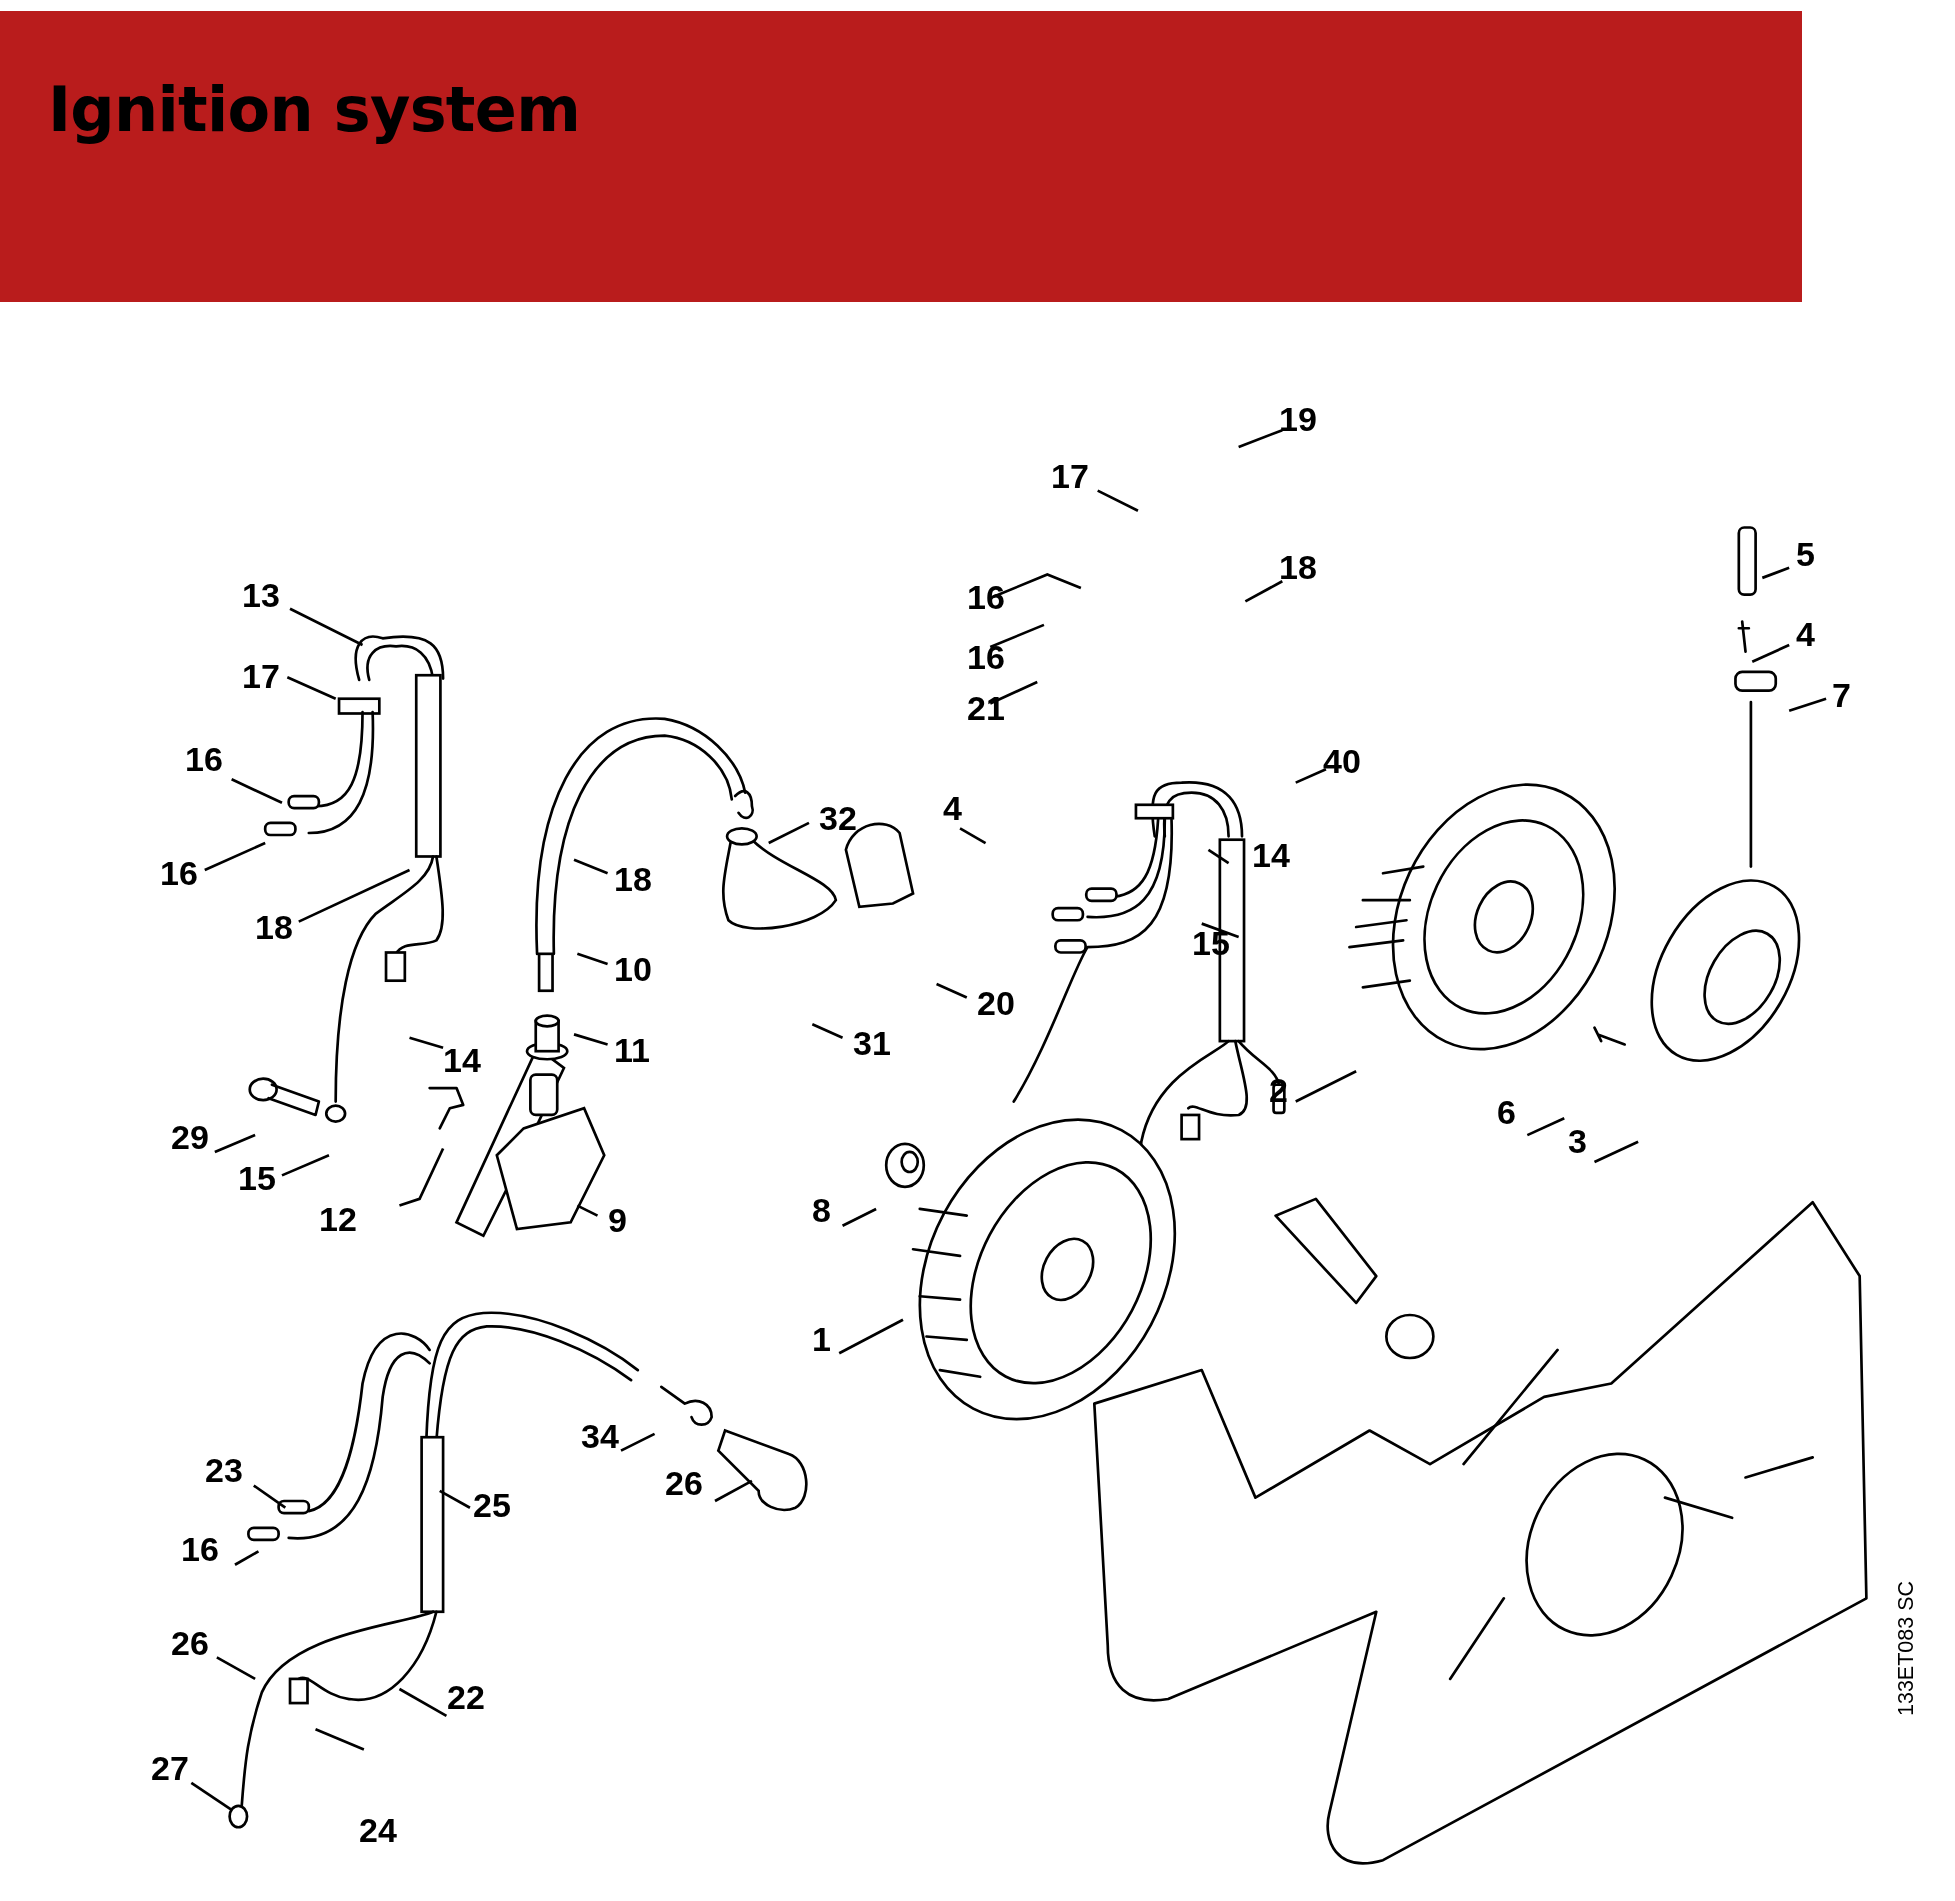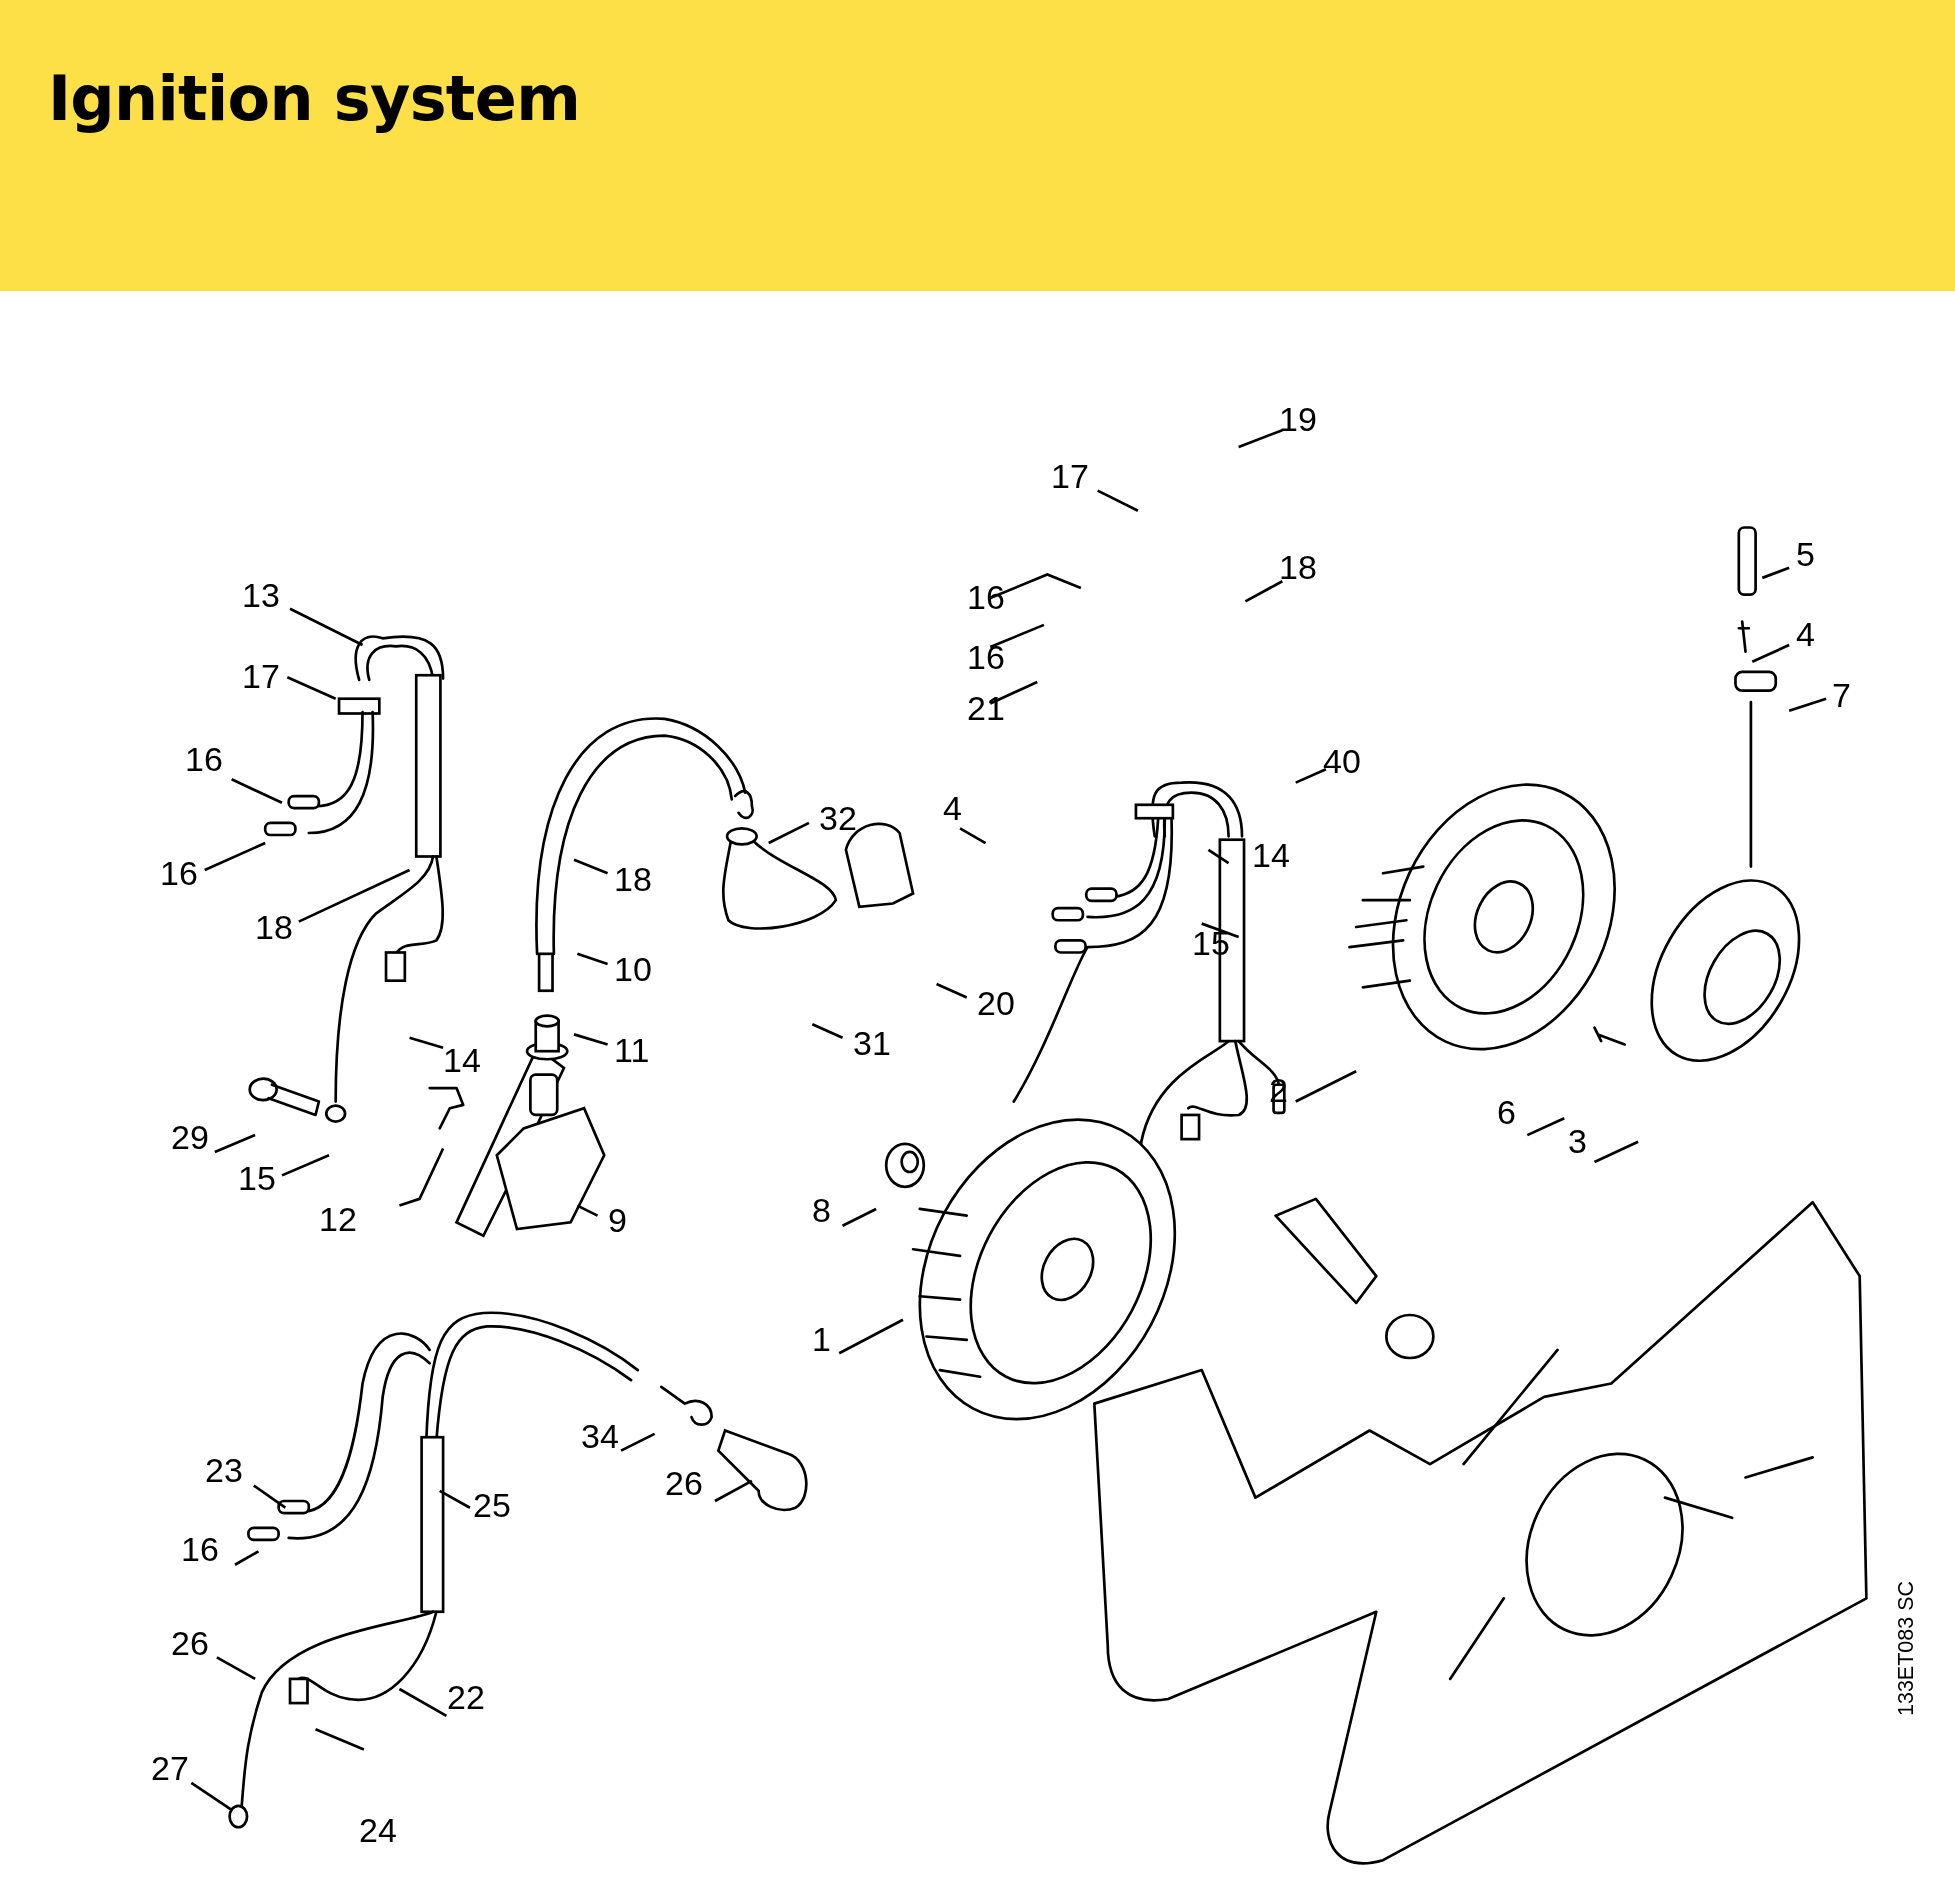--- a/index.html
+++ b/index.html
@@ -1,23 +1,23 @@
 <!DOCTYPE html>
 <html style="font-size:10.7px"><head>
 <meta charset="utf-8">
 <style>
   html, body { margin: 0; padding: 0; background: #ffffff; }
   body { width: 1955px; height: 1902px; position: relative; overflow: hidden;
          font-family: "Liberation Sans", sans-serif; }
-  .header { position: absolute; left: 0; top: 0; width: 1955px; height: 291px; background: #fde047; }
+  .header { position: absolute; left: 0; top: 11px; width: 1802px; height: 291px; background: #b91c1c; }
   .title { position: absolute; left: 48px; top: 62px; font-family: "DejaVu Sans", sans-serif;
            font-weight: bold; font-size: 62px; color: #000; letter-spacing: -0.7px; margin: 0; }
   .diagram { position: absolute; left: 0; top: 291px; width: 1955px; height: 1611px; }
   .diagram svg { position: absolute; left: 0; top: 0; }
-  .callout { position: absolute; font-family: "Liberation Sans", sans-serif; font-weight: normal;
+  .callout { position: absolute; font-family: "Liberation Sans", sans-serif; font-weight: bold;
              font-size: 34px; color: #000; line-height: 1; white-space: nowrap; }
   .code { position: absolute; left: 1894px; top: 1716px; transform-origin: 0 0;
           transform: rotate(-90deg); font-family: "Liberation Sans", sans-serif; font-size: 21.5px;
           color: #000; white-space: nowrap; }
   .part { fill: none; stroke: #000; stroke-width: 4; stroke-linejoin: round; stroke-linecap: round; }
   .fillw { fill: #fff; stroke: #000; stroke-width: 4; }
   .leader { stroke: #000; stroke-width: 4; fill: none; }
 </style>
 </head>
 <body>

